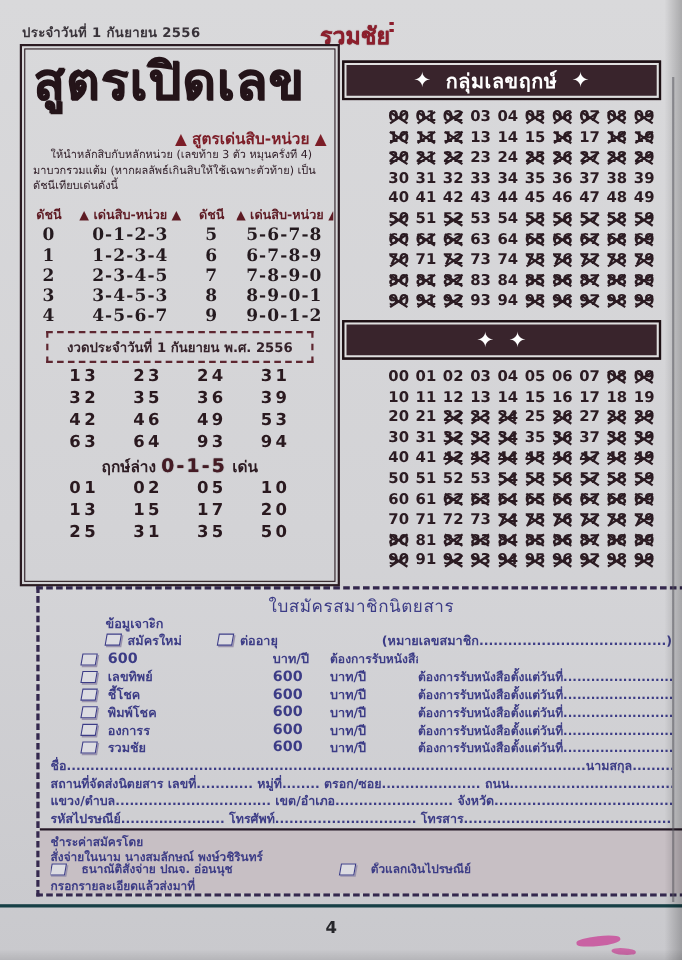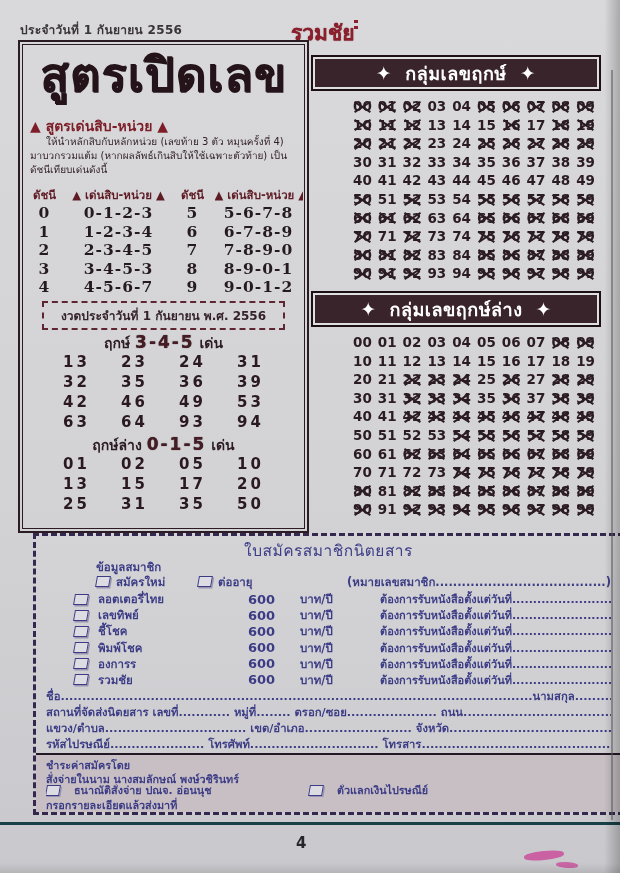--- a/index.html
+++ b/index.html
@@ -16,23 +16,23 @@
   .logo{position:absolute;left:291px;top:16px;font-size:21px;font-weight:900;color:#8d1e2c;text-shadow:0 0 1px #5e0f1a;}
   .logo-dots{position:absolute;left:354px;top:20px;width:4px;height:12px;
     background:linear-gradient(#8d1e2c 0 3px,transparent 3px 6px,#8d1e2c 6px 9px,transparent 9px);}
 
   
   .lbox{position:absolute;left:18px;top:40px;width:287px;height:489px;border:2px solid #2b1b22;background:transparent;}
   .lbox-inner{position:absolute;inset:2px;border:1.5px solid #2b1b22;padding:3px 7px;overflow:hidden;}
   .kicker-row{display:flex;align-items:center;gap:7px;height:21px;}
   .kicker{font-size:18px;font-weight:900;color:#241419;}
   .ornaments{font-size:12px;letter-spacing:2px;color:#241419;white-space:nowrap;overflow:hidden;}
-  .ftitle{font-size:47px;font-weight:900;color:#241419;text-align:center;line-height:1.12;height:62px;overflow:hidden;
+  .ftitle{font-size:47px;font-weight:900;color:#241419;line-height:1.12;height:62px;overflow:hidden;
     text-shadow:1px 1px 0 #241419;letter-spacing:1px;margin-top:1px;}
-  .sheading{text-align:left;font-size:14px;font-weight:900;color:#7c1d27;height:20px;margin-top:4px;}
+  .sheading{text-align:right;font-size:14px;font-weight:900;color:#7c1d27;height:20px;margin-top:4px;}
   .fintro{font-size:10px;line-height:1.42;font-weight:400;color:#32202a;text-indent:16px;height:49px;overflow:hidden;}
 
   .ftable{margin-top:2px;}
   .fhead,.frow{display:grid;grid-template-columns:40px 104px 40px 88px;column-gap:2px;justify-content:center;}
   .fhead span{font-size:11.5px;font-weight:900;color:#5e1b24;text-align:center;white-space:nowrap;overflow:hidden;}
   .frow span{font-family:"DejaVu Serif",serif;font-size:15.5px;font-weight:bold;color:#241a1f;
     text-align:center;letter-spacing:1px;line-height:18.5px;white-space:nowrap;}
 
   .drawbox{border:2px dashed #5e2630;margin:4px 12px 2px;text-align:center;
     font-size:12px;font-weight:900;color:#35222a;padding:3px 0;}
@@ -130,25 +130,20 @@
               <span>4</span>
               <span>4-5-6-7</span>
               <span>9</span>
               <span>9-0-1-2</span>
             </div>
           </div>
       </div>
 
       <div class="drawbox">งวดประจำวันที่ 1 กันยายน พ.ศ. 2556</div>
 
-      <div class="luckhead">
-        <span>ฤกษ์</span>
-        <span class="lh-num">3-4-5</span>
-        <span>เด่น</span>
-      </div>
       <div class="lgrid">
           <span class="gcell">13</span>
           <span class="gcell">23</span>
           <span class="gcell">24</span>
           <span class="gcell">31</span>
           <span class="gcell">32</span>
           <span class="gcell">35</span>
           <span class="gcell">36</span>
           <span class="gcell">39</span>
           <span class="gcell">42</span>
@@ -289,21 +284,20 @@
         <span class="gcell struck">96</span>
         <span class="gcell struck">97</span>
         <span class="gcell struck">98</span>
         <span class="gcell struck">99</span>
       </div>
   </div>
 
   <div class="panel p2">
     <div class="phead">
       <span class="diamond">✦</span>
-      <span>กลุ่มเลขฤกษ์ล่าง</span>
       <span class="diamond">✦</span>
     </div>
     <div class="ngrid">
         <span class="gcell">00</span>
         <span class="gcell">01</span>
         <span class="gcell">02</span>
         <span class="gcell">03</span>
         <span class="gcell">04</span>
         <span class="gcell">05</span>
         <span class="gcell">06</span>
@@ -398,32 +392,31 @@
         <span class="gcell struck">95</span>
         <span class="gcell struck">96</span>
         <span class="gcell struck">97</span>
         <span class="gcell struck">98</span>
         <span class="gcell struck">99</span>
       </div>
   </div>
 
   <div class="form">
     <div class="form-title">ใบสมัครสมาชิกนิตยสาร</div>
-    <div class="member-label">ข้อมูลสมาชิก</div>
+    <div class="member-label">ข้อมูเจาะิก</div>
     <div class="opt-row">
       <span class="cb"></span>
       <span class="sp1">สมัครใหม่</span>
       <span class="cb"></span>
       <span class="sp2">ต่ออายุ</span>
       <span class="memno">(หมายเลขสมาชิก.......................................)</span>
     </div>
     <div>
         <div class="magrow">
           <span class="cb"></span>
-          <span class="m-name">ลอตเตอรี่ไทย</span>
           <span class="m-price">600</span>
           <span class="m-unit">บาท/ปี</span>
           <span class="m-note">ต้องการรับหนังสือตั้งแต่วันที่.....................................</span>
         </div>
         <div class="magrow">
           <span class="cb"></span>
           <span class="m-name">เลขทิพย์</span>
           <span class="m-price">600</span>
           <span class="m-unit">บาท/ปี</span>
           <span class="m-note">ต้องการรับหนังสือตั้งแต่วันที่.....................................</span>

